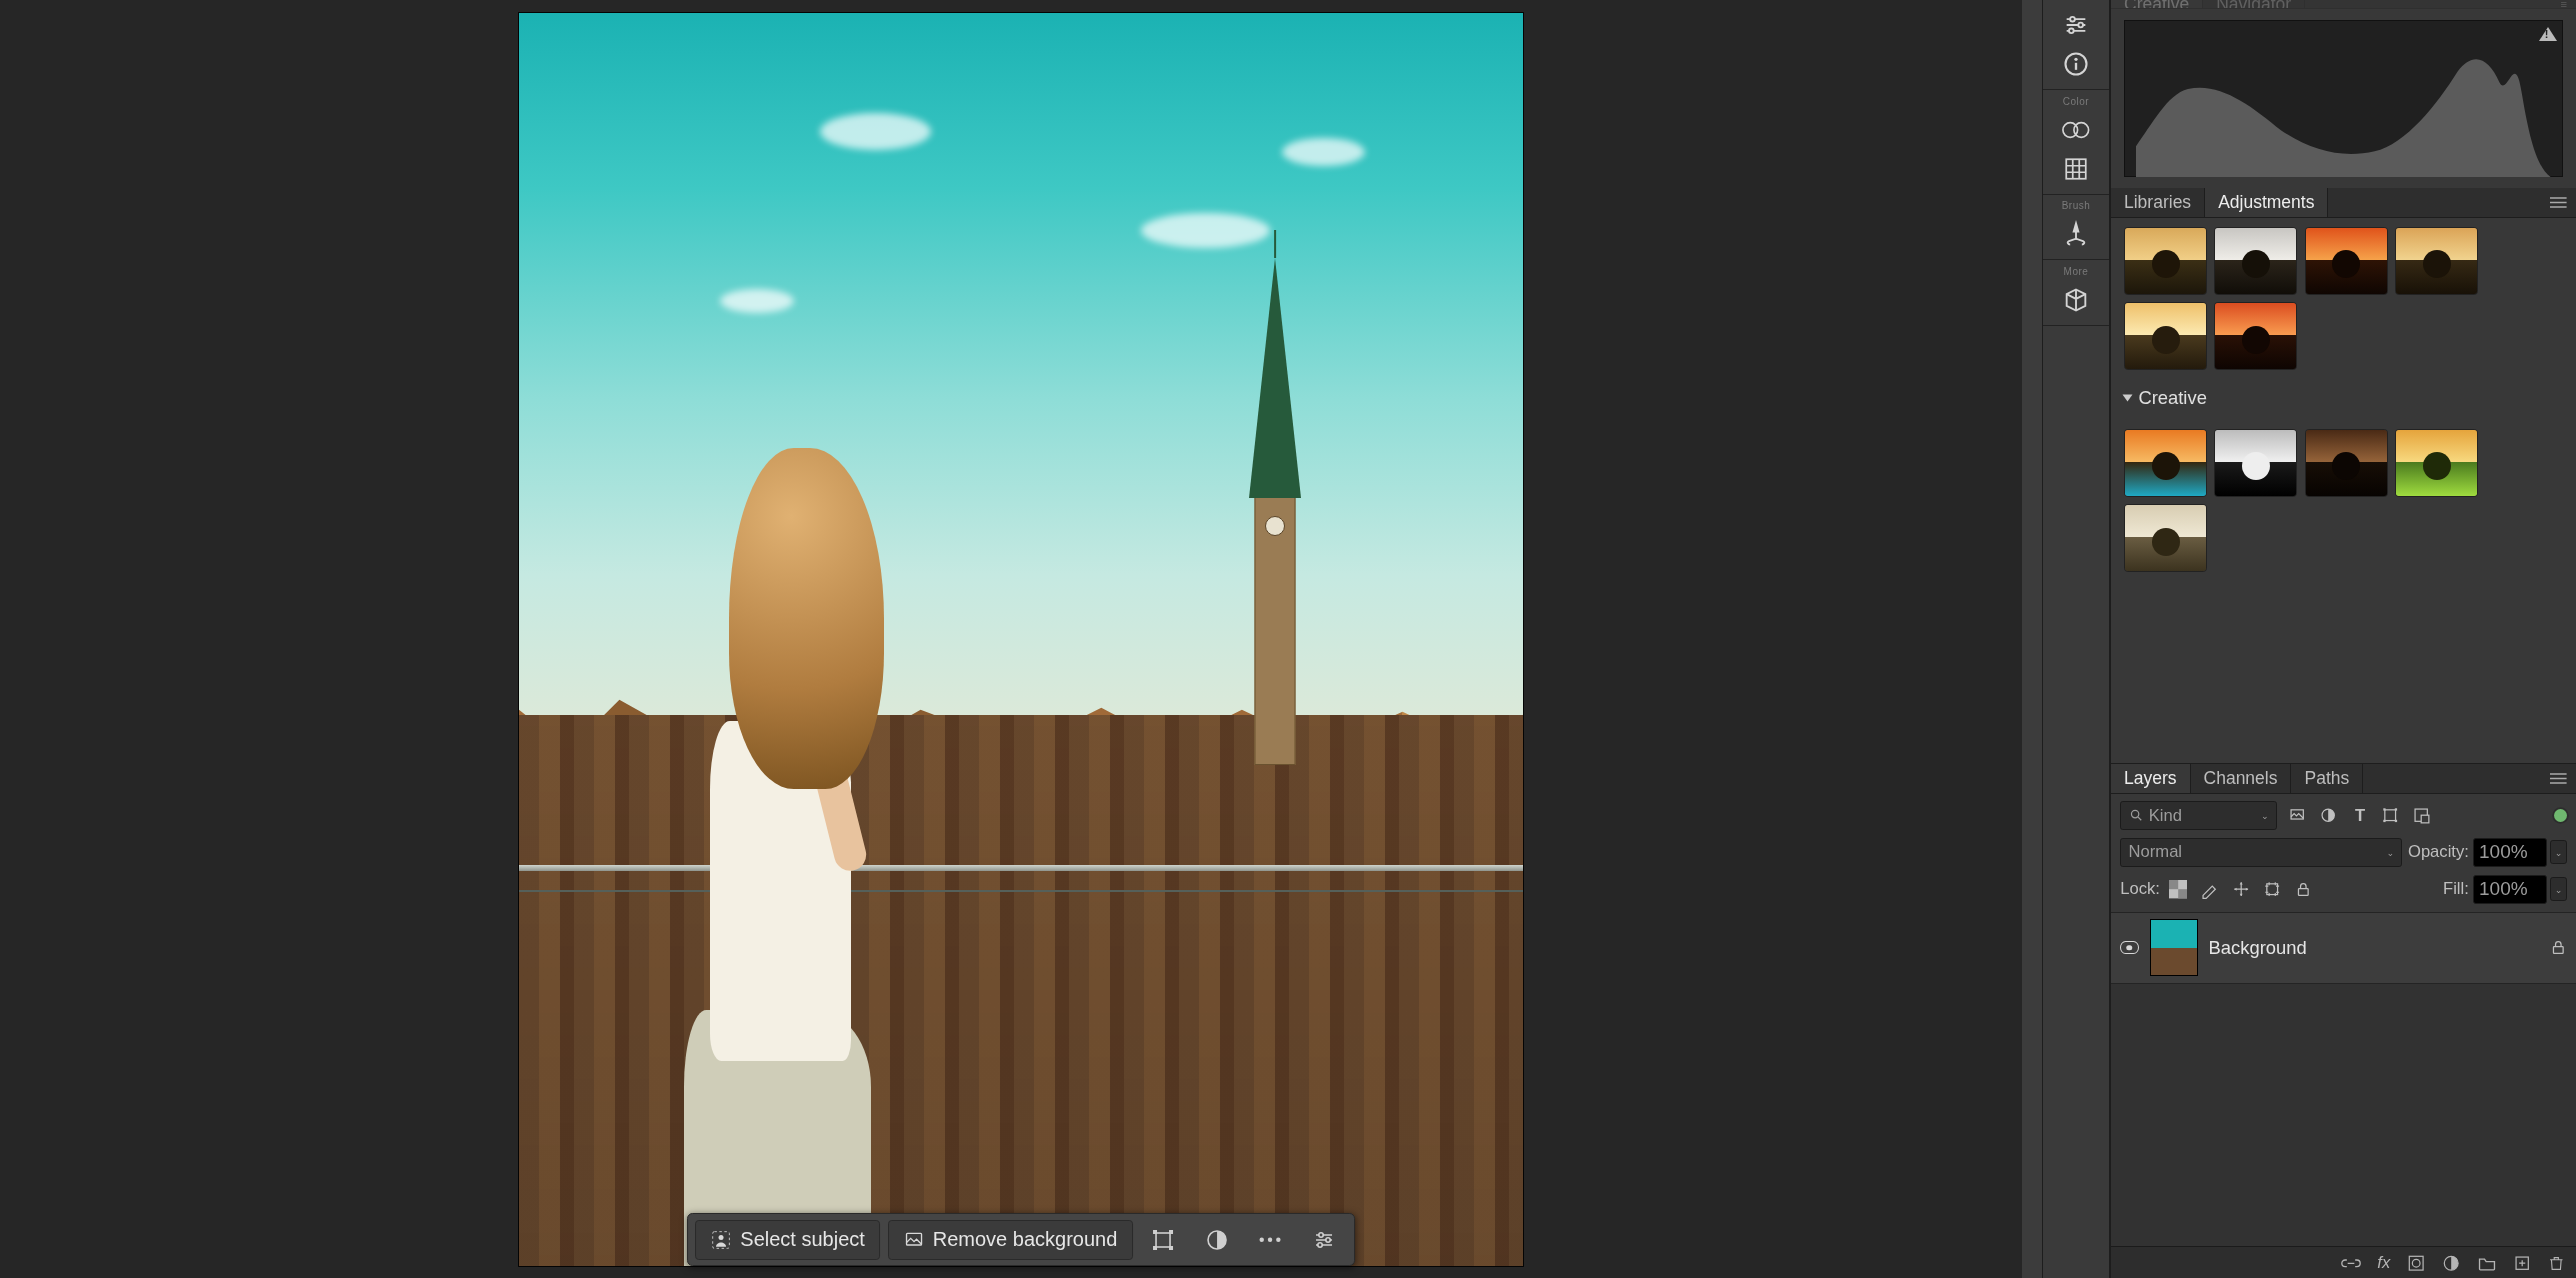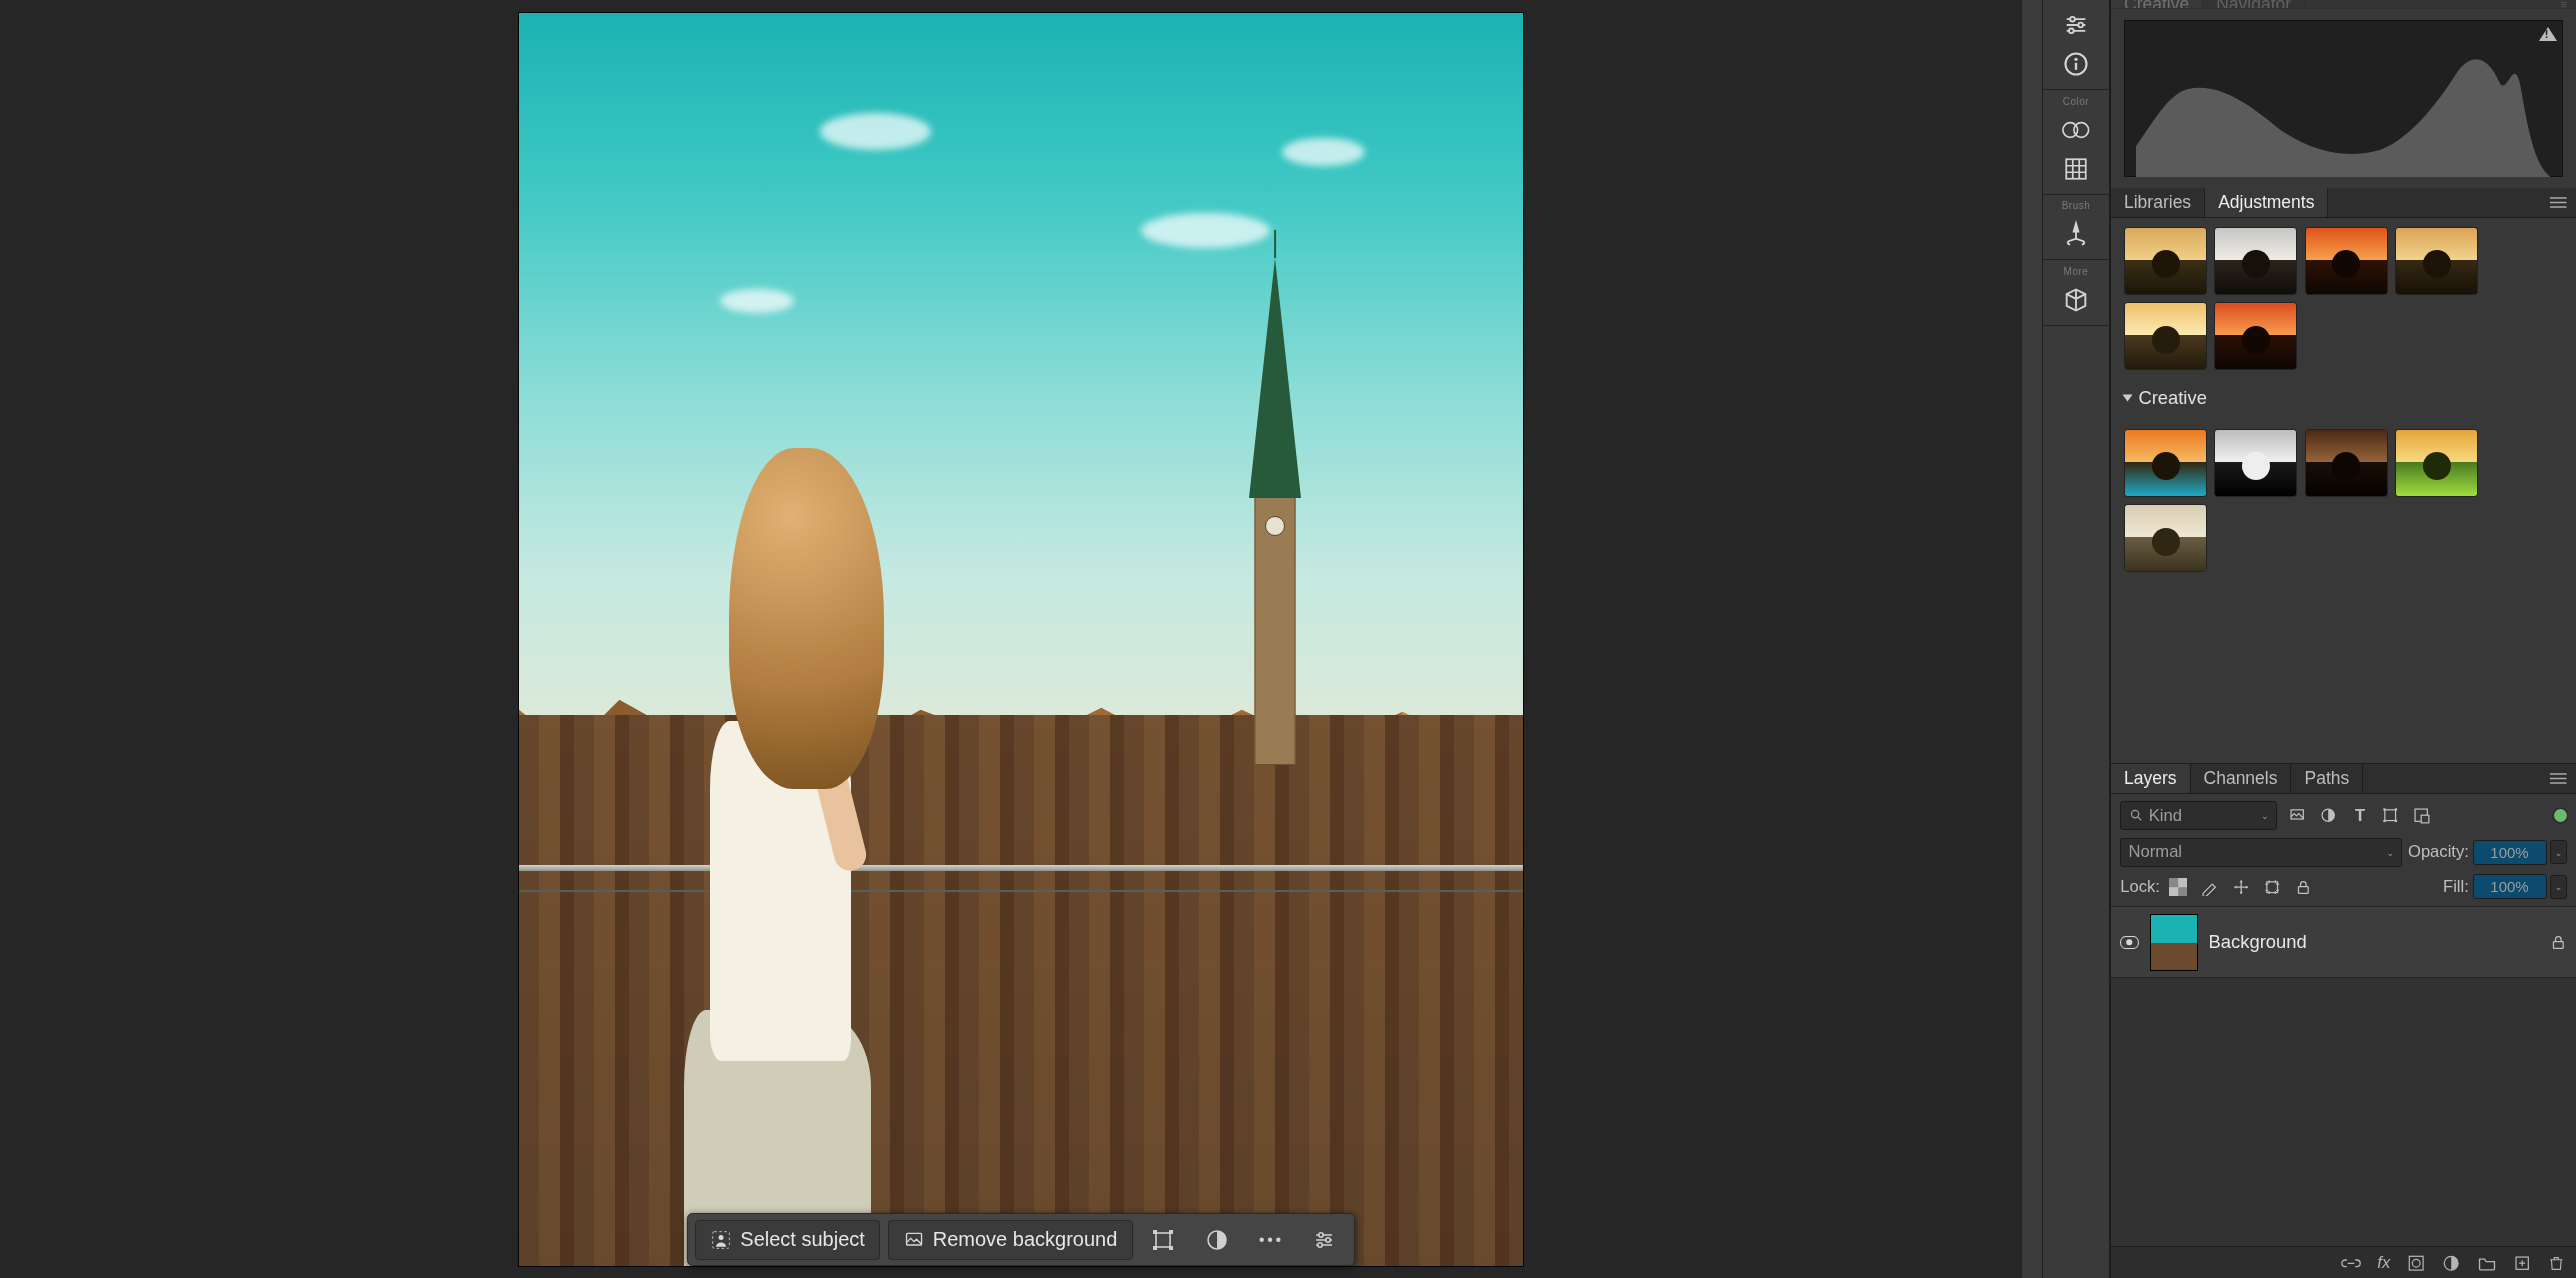--- a/index.html
+++ b/index.html
@@ -152,21 +152,21 @@
     border-radius:2.8px; padding:3.7px 7.4px; flex:0 0 157px; color:#9c9c9c; font-size:16.6px;
   }
   .filter-icons { display:flex; gap:11px; margin-left:5.5px; color:#c0c0c0;}
   .filter-icons span { cursor:pointer; width:20px; text-align:center;}
   .dot-green { margin-left:auto; width:13px;height:13px;border-radius:50%; background:#6fb86f; box-shadow:0 0 0 1.8px #2d2d2d;}
   .blend-select {
     flex:1; background:#2d2d2d; border:0.9px solid #1b1b1b; border-radius:2.8px; padding:3.7px 7.4px; color:#9c9c9c; font-size:16.6px; display:flex; justify-content:space-between; align-items:center;
   }
   .pct-field { display:flex; align-items:center; gap:3.7px;}
   .pct-label { color:#bfbfbf; font-size:16.6px;}
-  .pct-input { width:74px; background:#0c4a6e; border:0.9px solid #1b1b1b; border-radius:2.8px; padding:2.8px 5.5px; color:#9c9c9c; font-size:15px; text-align:center;}
+  .pct-input { width:74px; background:#000000; border:0.9px solid #1b1b1b; border-radius:2.8px; padding:2.8px 5.5px; color:#9c9c9c; font-size:19px; text-align:left;}
   .pct-chev { width:16.6px; height:24px; background:#2d2d2d; border:0.9px solid #1b1b1b; border-radius:2.8px; display:flex; align-items:center; justify-content:center; color:#9c9c9c; font-size:9.2px;}
   .lock-row { display:flex; align-items:center; gap:9.2px; color:#bfbfbf; font-size:16.6px;}
   .lock-icons { display:flex; gap:13px; color:#c0c0c0;}
   .lock-icons span { cursor:pointer;}
 
   .layerlist { flex:1; overflow:auto; background:#323232;}
   .layer-row {
     display:flex; align-items:center; gap:11px; height:72px; padding:0 9.2px;
     background:#3d3d3d; border-top:0.9px solid #242424; border-bottom:0.9px solid #242424;
   }

